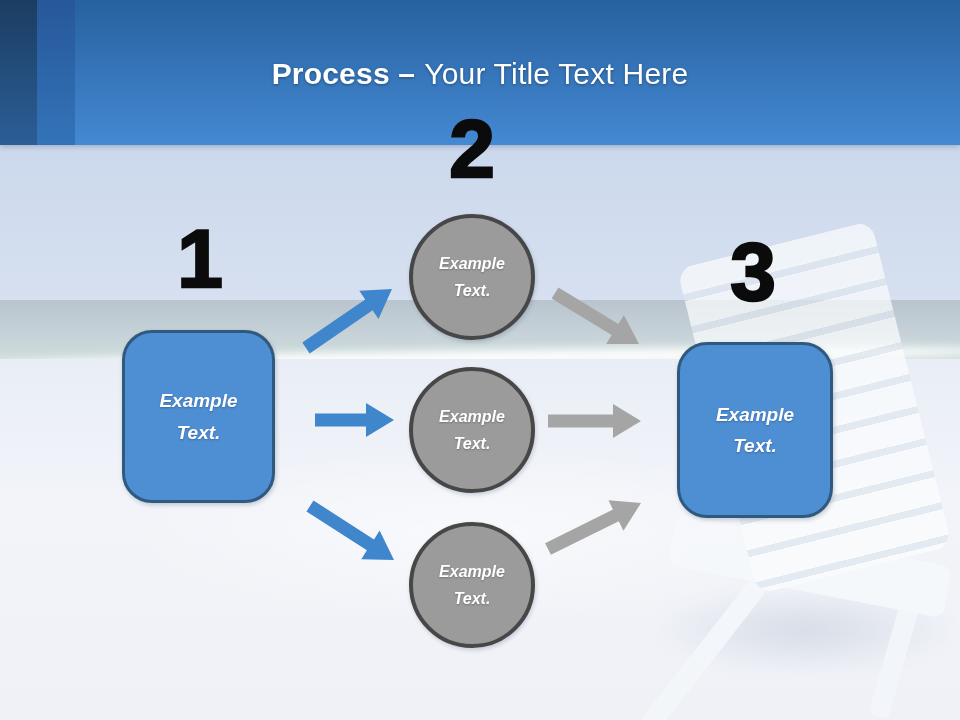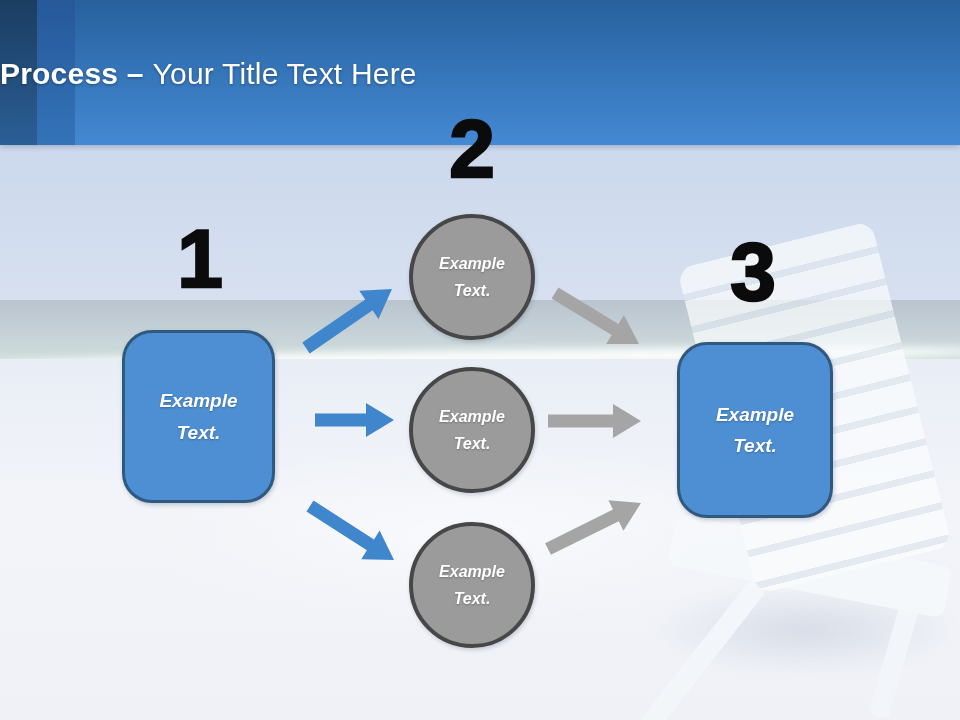--- a/index.html
+++ b/index.html
@@ -44,21 +44,21 @@
        filter:blur(6px);}
 
   
   .header{position:absolute;left:0;top:0;width:960px;height:145px;
        background:linear-gradient(to bottom,var(--header-top),var(--header-bottom));
        box-shadow:0 2px 5px rgba(40,60,90,0.25);}
   .strip1{position:absolute;left:0;top:0;width:37px;height:145px;
        background:linear-gradient(to bottom,var(--strip1-top),var(--strip1-bottom));}
   .strip2{position:absolute;left:37px;top:0;width:38px;height:145px;
        background:linear-gradient(to bottom,var(--strip2-top),var(--strip2-bottom));}
-  .title{position:absolute;left:0;top:57px;width:100%;text-align:left;
+  .title{position:absolute;left:0;top:57px;width:100%;text-align:center;
        color:var(--title-text);font-size:30px;letter-spacing:0.2px;
        text-shadow:0 1px 3px rgba(0,0,0,0.35);white-space:nowrap;}
   .title .emph{font-weight:700;}
   .title .rest{font-weight:400;margin-left:9px;}
 
   
   .stepnum{position:absolute;width:110px;text-align:center;color:var(--number);
        font-size:82px;font-weight:700;line-height:1;
        -webkit-text-stroke:2.5px var(--number);}
   .num1{left:145px;top:218px;}

